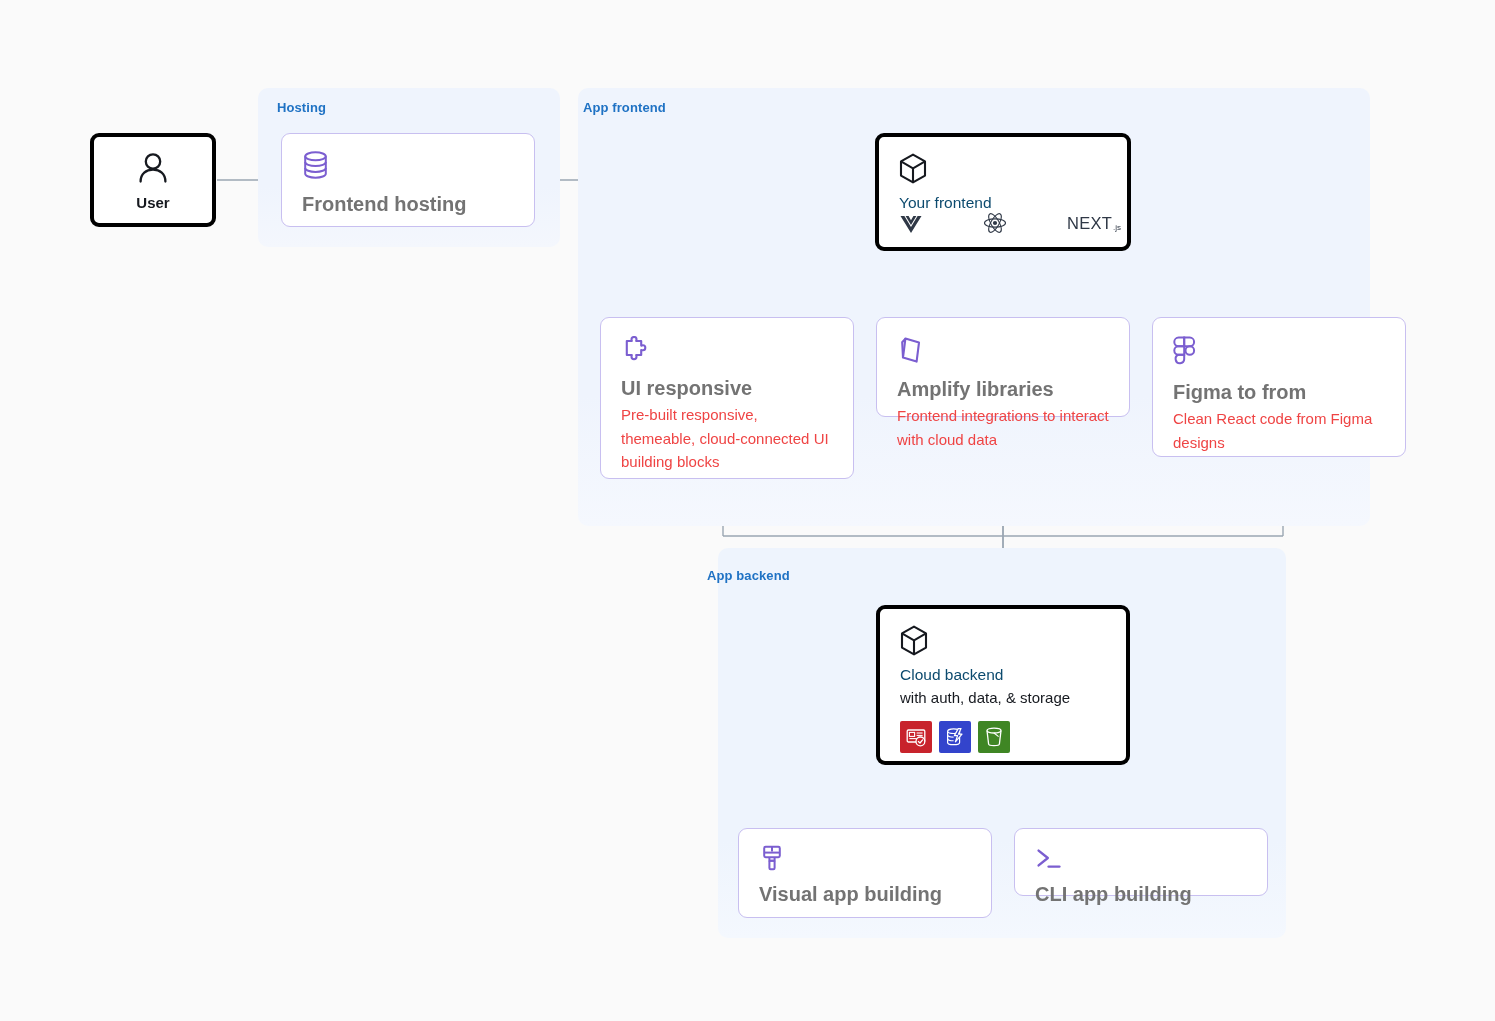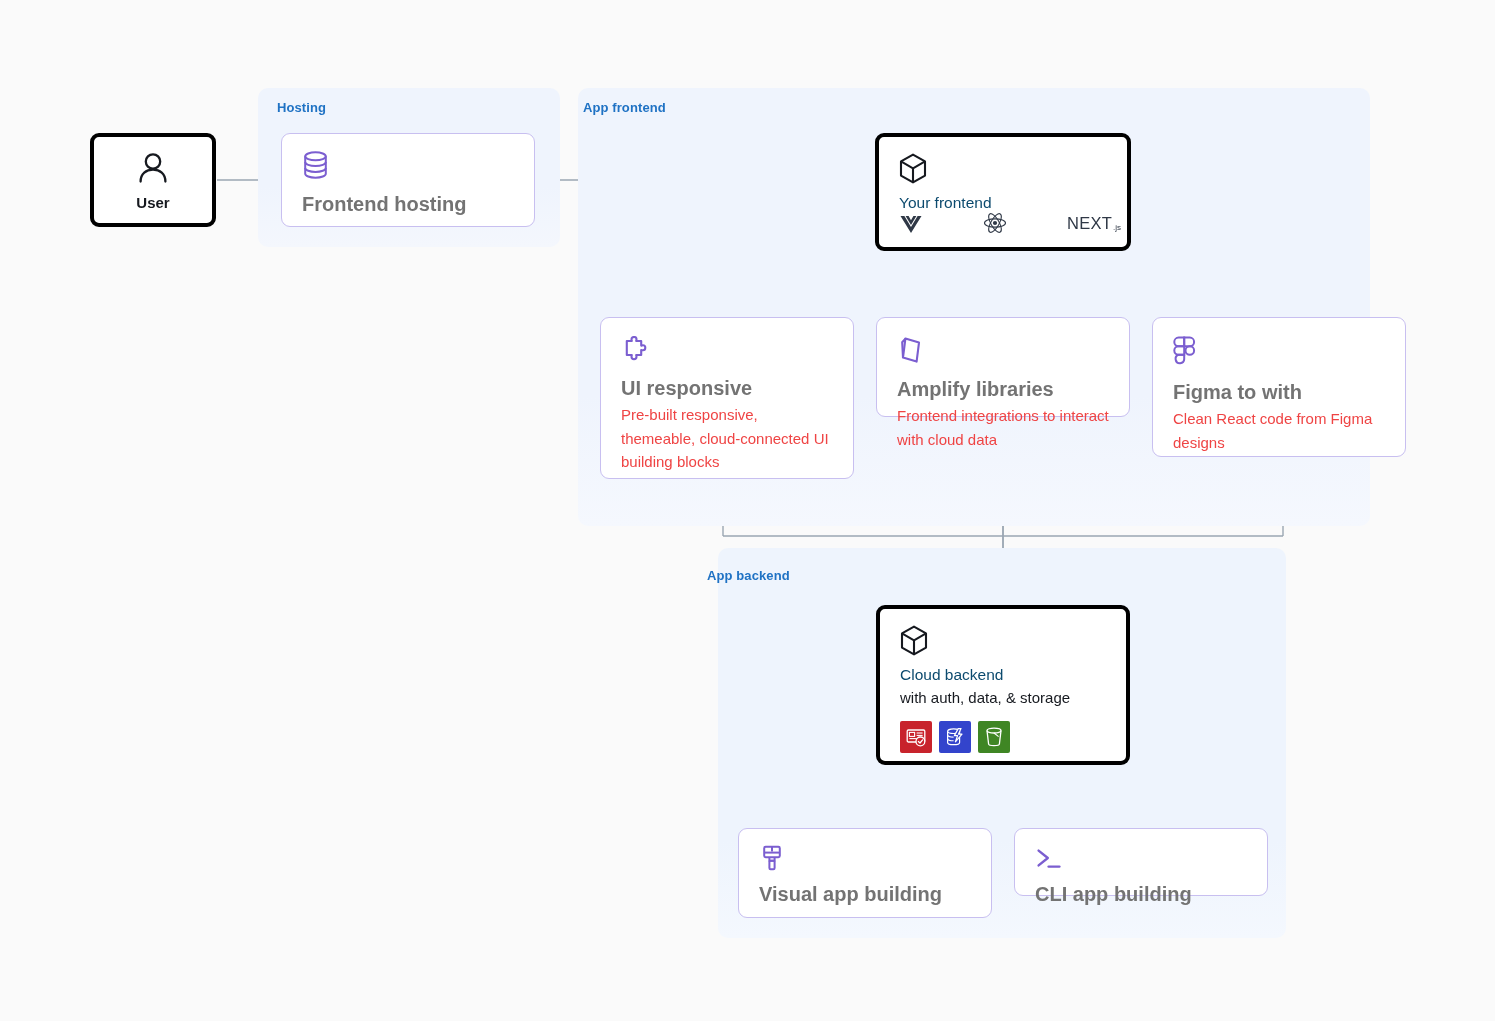--- a/index.html
+++ b/index.html
@@ -247,21 +247,21 @@
     <div class="card-inner">
       <span class="icon-wrap">
         <svg width="24" height="32" viewBox="0 0 24 32">
           <path d="M5.6 1.6 h5.6 v8.6 h-5.6 a4.3 4.3 0 0 1 0 -8.6 z" fill="none" stroke="#7b5ed0" stroke-width="2"></path>
           <path d="M11.2 1.6 h5.6 a4.3 4.3 0 0 1 0 8.6 h-5.6 z" fill="none" stroke="#7b5ed0" stroke-width="2"></path>
           <path d="M5.6 10.2 h5.6 v8.6 h-5.6 a4.3 4.3 0 0 1 0 -8.6 z" fill="none" stroke="#7b5ed0" stroke-width="2"></path>
           <circle cx="16.8" cy="14.5" r="4.3" fill="none" stroke="#7b5ed0" stroke-width="2"></circle>
           <path d="M5.6 18.8 h5.6 v4.3 a4.3 4.3 0 1 1 -5.6 -4.3 z" fill="none" stroke="#7b5ed0" stroke-width="2"></path>
         </svg>
       </span>
-      <div class="title-purple">Figma to with</div>
+      <div class="title-purple">Figma to from</div>
       <div class="body-text">Clean React code from Figma designs</div>
     </div>
   </div>
 
   <div class="card card-plain" style="left:876px; top:605px; width:254px; height:160px;">
     <div class="card-inner" style="padding:16px 20px;">
       <span class="icon-wrap" style="margin-bottom:9px;">
         <svg width="28" height="31" viewBox="0 0 28 31">
           <path d="M14 1.6 L26 8.4 V 22.6 L14 29.4 L2 22.6 V 8.4 Z" fill="none" stroke="#16191f" stroke-width="2.1" stroke-linejoin="round"></path>
           <path d="M2 8.4 L14 15.3 L26 8.4" fill="none" stroke="#16191f" stroke-width="2.1" stroke-linejoin="round"></path>

